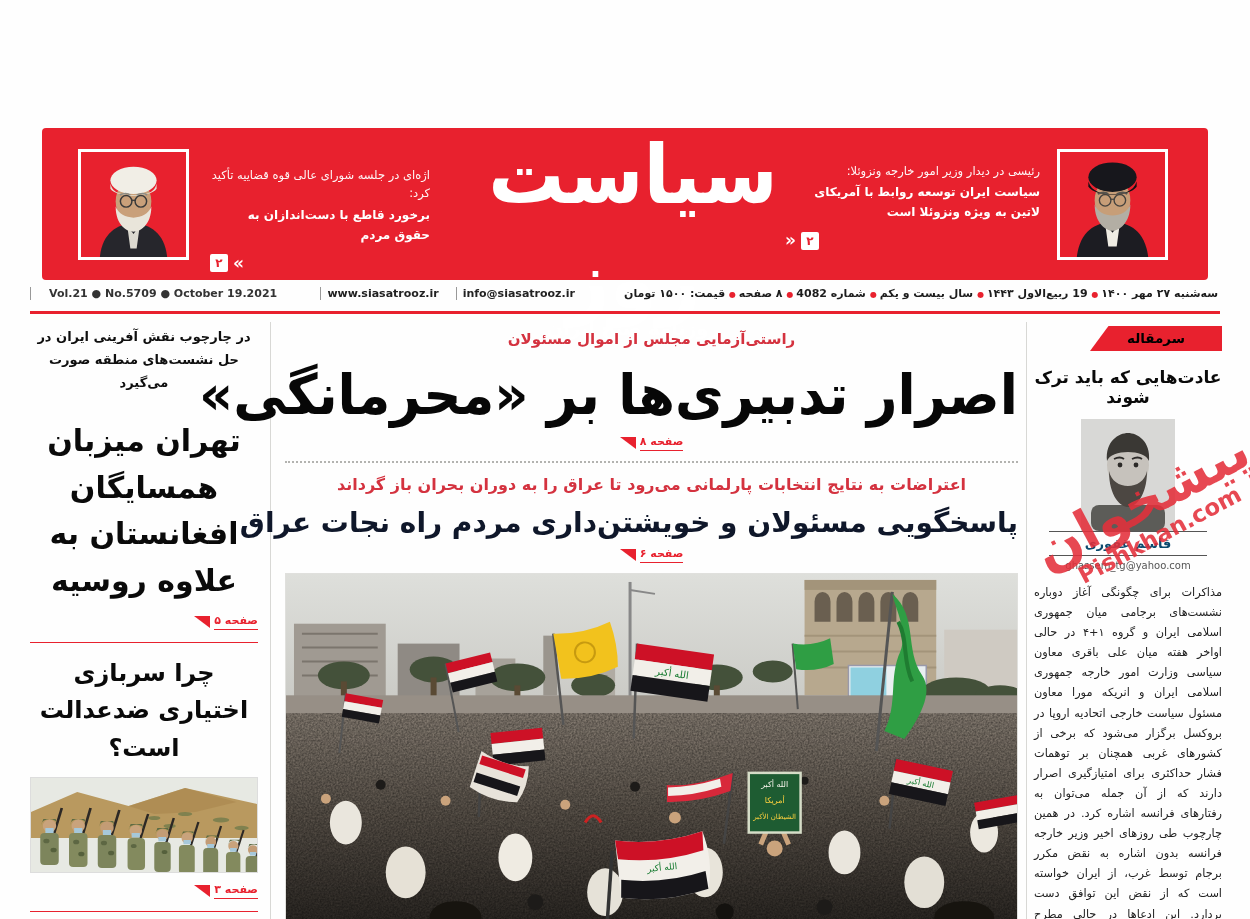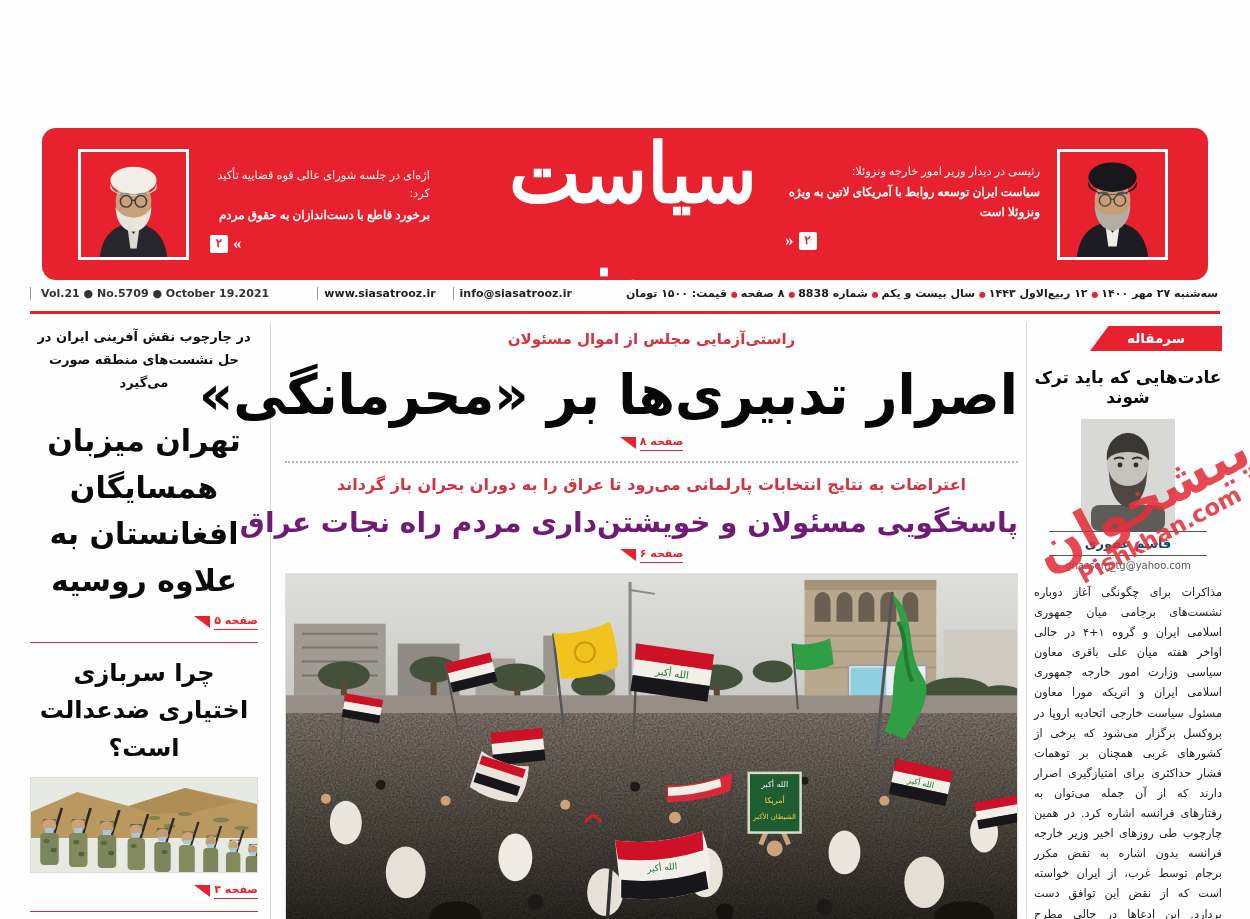--- a/index.html
+++ b/index.html
@@ -1,21 +1,21 @@
 <!DOCTYPE html>
 <html lang="fa" dir="rtl"><head>
 <meta charset="utf-8">
 <style>
   * { margin:0; padding:0; box-sizing:border-box; }
   html,body { background:#ffffff; }
   body { font-family:"DejaVu Sans", sans-serif; }
   .page { position:relative; width:1250px; height:919px; background:#fefefe; overflow:hidden; direction:rtl; margin:0 auto; }
 
   
-  .banner { position:absolute; left:42px; top:128px; width:1166px; height:152px; background:#e8212e; border-radius:14px; color:#fff;font-family:Liberation Serif, serif; }
+  .banner { position:absolute; left:42px; top:128px; width:1166px; height:152px; background:#e8212e; border-radius:4px; color:#fff; }
   .portrait { position:absolute; top:21px; width:111px; height:111px; border:3px solid #fff; background:#e8212e; overflow:hidden; }
   .portrait.p-left { left:36px; }
   .portrait.p-right { right:40px; }
   .portrait svg { display:block; width:100%; height:100%; }
 
   .banner-item { position:absolute; text-align:right; }
   .banner-item.b-left { left:168px; top:38px; width:220px; }
   .banner-item.b-right { right:168px; top:34px; width:255px; }
   .b-kicker { font-size:11.5px; line-height:1.6; opacity:.96; }
   .b-title { font-size:12px; font-weight:bold; line-height:1.65; margin-top:3px; }
@@ -28,21 +28,21 @@
   .logo-wrap { position:absolute; left:406px; right:390px; top:2px; text-align:center; }
   .logo-main { font-size:76px; font-weight:bold; line-height:1.28; color:#fff; letter-spacing:2px; transform:scaleY(1.08); }
   .logo-tag { font-size:19px; font-weight:bold; color:#fff; margin-top:-8px; letter-spacing:1px; }
 
   
   .dateline { position:absolute; top:287px; left:30px; right:32px; display:flex; justify-content:space-between; align-items:center; font-size:11px; color:#1c1c1c; }
   .fa-items { display:flex; align-items:center; gap:4px; font-weight:bold; }
   .fa-items span[data-name="dateline-item"]:not(:last-child)::after { content:" ●"; color:#e8212e; font-size:8px; }
   .dl-mid { display:flex; gap:11px; direction:ltr; color:#222; font-weight:bold; }
   .dl-mid span { padding:0 6px; border-left:1px solid #999; }
-  .dl-en { direction:ltr; color:#333; font-weight:bold; border-left:1px solid #999; padding-left:10px; }
+  .dl-en { direction:ltr; color:#333; font-weight:bold; border-left:1px solid #999; padding-left:18px; }
   .rule { position:absolute; top:311px; left:30px; right:30px; height:3px; background:#e8212e; }
 
   
   .vsep { position:absolute; top:322px; bottom:0; width:1px; background:#d8d8d5; }
   .vsep.s1 { left:270px; }
   .vsep.s2 { left:1026px; }
 
   
   .pagemark { display:flex; align-items:center; gap:4px; color:#e8212e; font-size:11px; font-weight:bold; direction:rtl; }
   .pagemark .label { border-bottom:1.5px solid #e8212e; padding-bottom:2px; }
@@ -58,27 +58,27 @@
   .soldier-photo { width:100%; height:96px; margin-top:10px; border:1px solid #ddd; }
   .soldier-photo svg { display:block; width:100%; height:100%; }
 
   
   .col-center { position:absolute; left:285px; top:330px; width:733px; text-align:center; }
   .kicker-red { color:#d4323f; font-weight:bold; font-size:15px; }
   .headline-main { font-size:53px; font-weight:bold; color:#070707; white-space:nowrap; margin:16px 0 10px; letter-spacing:-1px; transform:scaleY(1.05); }
   .pagemark.center { justify-content:center; margin:2px auto 10px; }
   .dotline { border-top:2px dotted #b3b3b0; margin:10px 0 12px; }
   .kicker-red.small { font-size:16px; }
-  .headline-second { font-size:28px; font-weight:bold; color:#701a75; white-space:nowrap; margin:12px 0 8px; }
+  .headline-second { font-size:28px; font-weight:bold; color:#0f172a; white-space:nowrap; margin:12px 0 8px; }
   .photo-main { margin-top:8px; width:733px; height:357px; border:1px solid #e0e0dd; }
   .photo-main svg { display:block; width:100%; height:100%; }
 
   
   .col-right { position:absolute; left:1034px; top:326px; width:188px; }
-  .ed-tab { width:132px; background:#e8212e; color:#ffffff; font-size:13.5px; font-weight:bold; text-align:center; padding:4px 0 5px; clip-path:polygon(14% 0, 100% 0, 100% 100%, 0 100%); }
+  .ed-tab { width:132px; background:#e8212e; color:#000000; font-size:13.5px; font-weight:bold; text-align:center; padding:4px 0 5px; clip-path:polygon(14% 0, 100% 0, 100% 100%, 0 100%); }
   .ed-title { font-size:17px; font-weight:bold; text-align:center; margin:16px 0 12px; color:#0a0a0a; }
   .ed-photo { display:block; margin:0 auto; width:94px; height:112px; }
   .byline { width:158px; margin:0 auto 0; border-top:1.5px solid #555; border-bottom:1.5px solid #555; padding:4px 8px; font-size:13px; font-weight:bold; text-align:center; color:#0c4a6e; }
   .ed-email { font-size:10px; color:#555; text-align:center; margin-top:4px; direction:ltr; }
   .ed-body { margin-top:12px; font-size:11.3px; line-height:1.78; text-align:justify; color:#222; }
 
   
   .watermark { position:absolute; left:1022px; top:470px; width:250px; text-align:center; transform:rotate(-28deg); color:#e4303b; opacity:.88; z-index:60; pointer-events:none; }
   .wm-fa { font-size:54px; font-weight:bold; line-height:1.1; }
   .wm-en { font-size:23px; font-weight:bold; margin-top:-4px; direction:ltr; }
@@ -144,23 +144,23 @@
         <line x1="48" y1="45" x2="52" y2="45" stroke="#44423e" stroke-width="1.1"></line>
         <path d="M36,40 q6,-3 10,0" stroke="#55534e" stroke-width="1.8" fill="none"></path>
         <path d="M54,40 q6,-3 10,0" stroke="#55534e" stroke-width="1.8" fill="none"></path>
       </svg>
     </div>
   </div>
 
   <div class="dateline" data-name="dateline-bar">
     <div class="fa-items" data-name="dateline-fa-items">
       <span data-name="dateline-item">سه‌شنبه ۲۷ مهر ۱۴۰۰</span>
-      <span data-name="dateline-item">۱۲ ربیع‌الاول ۱۴۴۳</span>
+      <span data-name="dateline-item">19 ربیع‌الاول ۱۴۴۳</span>
       <span data-name="dateline-item">سال بیست و یکم</span>
-      <span data-name="dateline-item">شماره 8838</span>
+      <span data-name="dateline-item">شماره 4082</span>
       <span data-name="dateline-item">۸ صفحه</span>
       <span data-name="dateline-item">قیمت: ۱۵۰۰ تومان</span>
     </div>
     <div class="dl-mid" data-name="dateline-contacts">
       <span data-name="dateline-website">www.siasatrooz.ir</span>
       <span data-name="dateline-email">info@siasatrooz.ir</span>
     </div>
     <div class="dl-en" data-name="dateline-english">Vol.21 ● No.5709 ● October 19.2021</div>
   </div>
   <div class="rule" data-name="red-divider-rule"></div>

